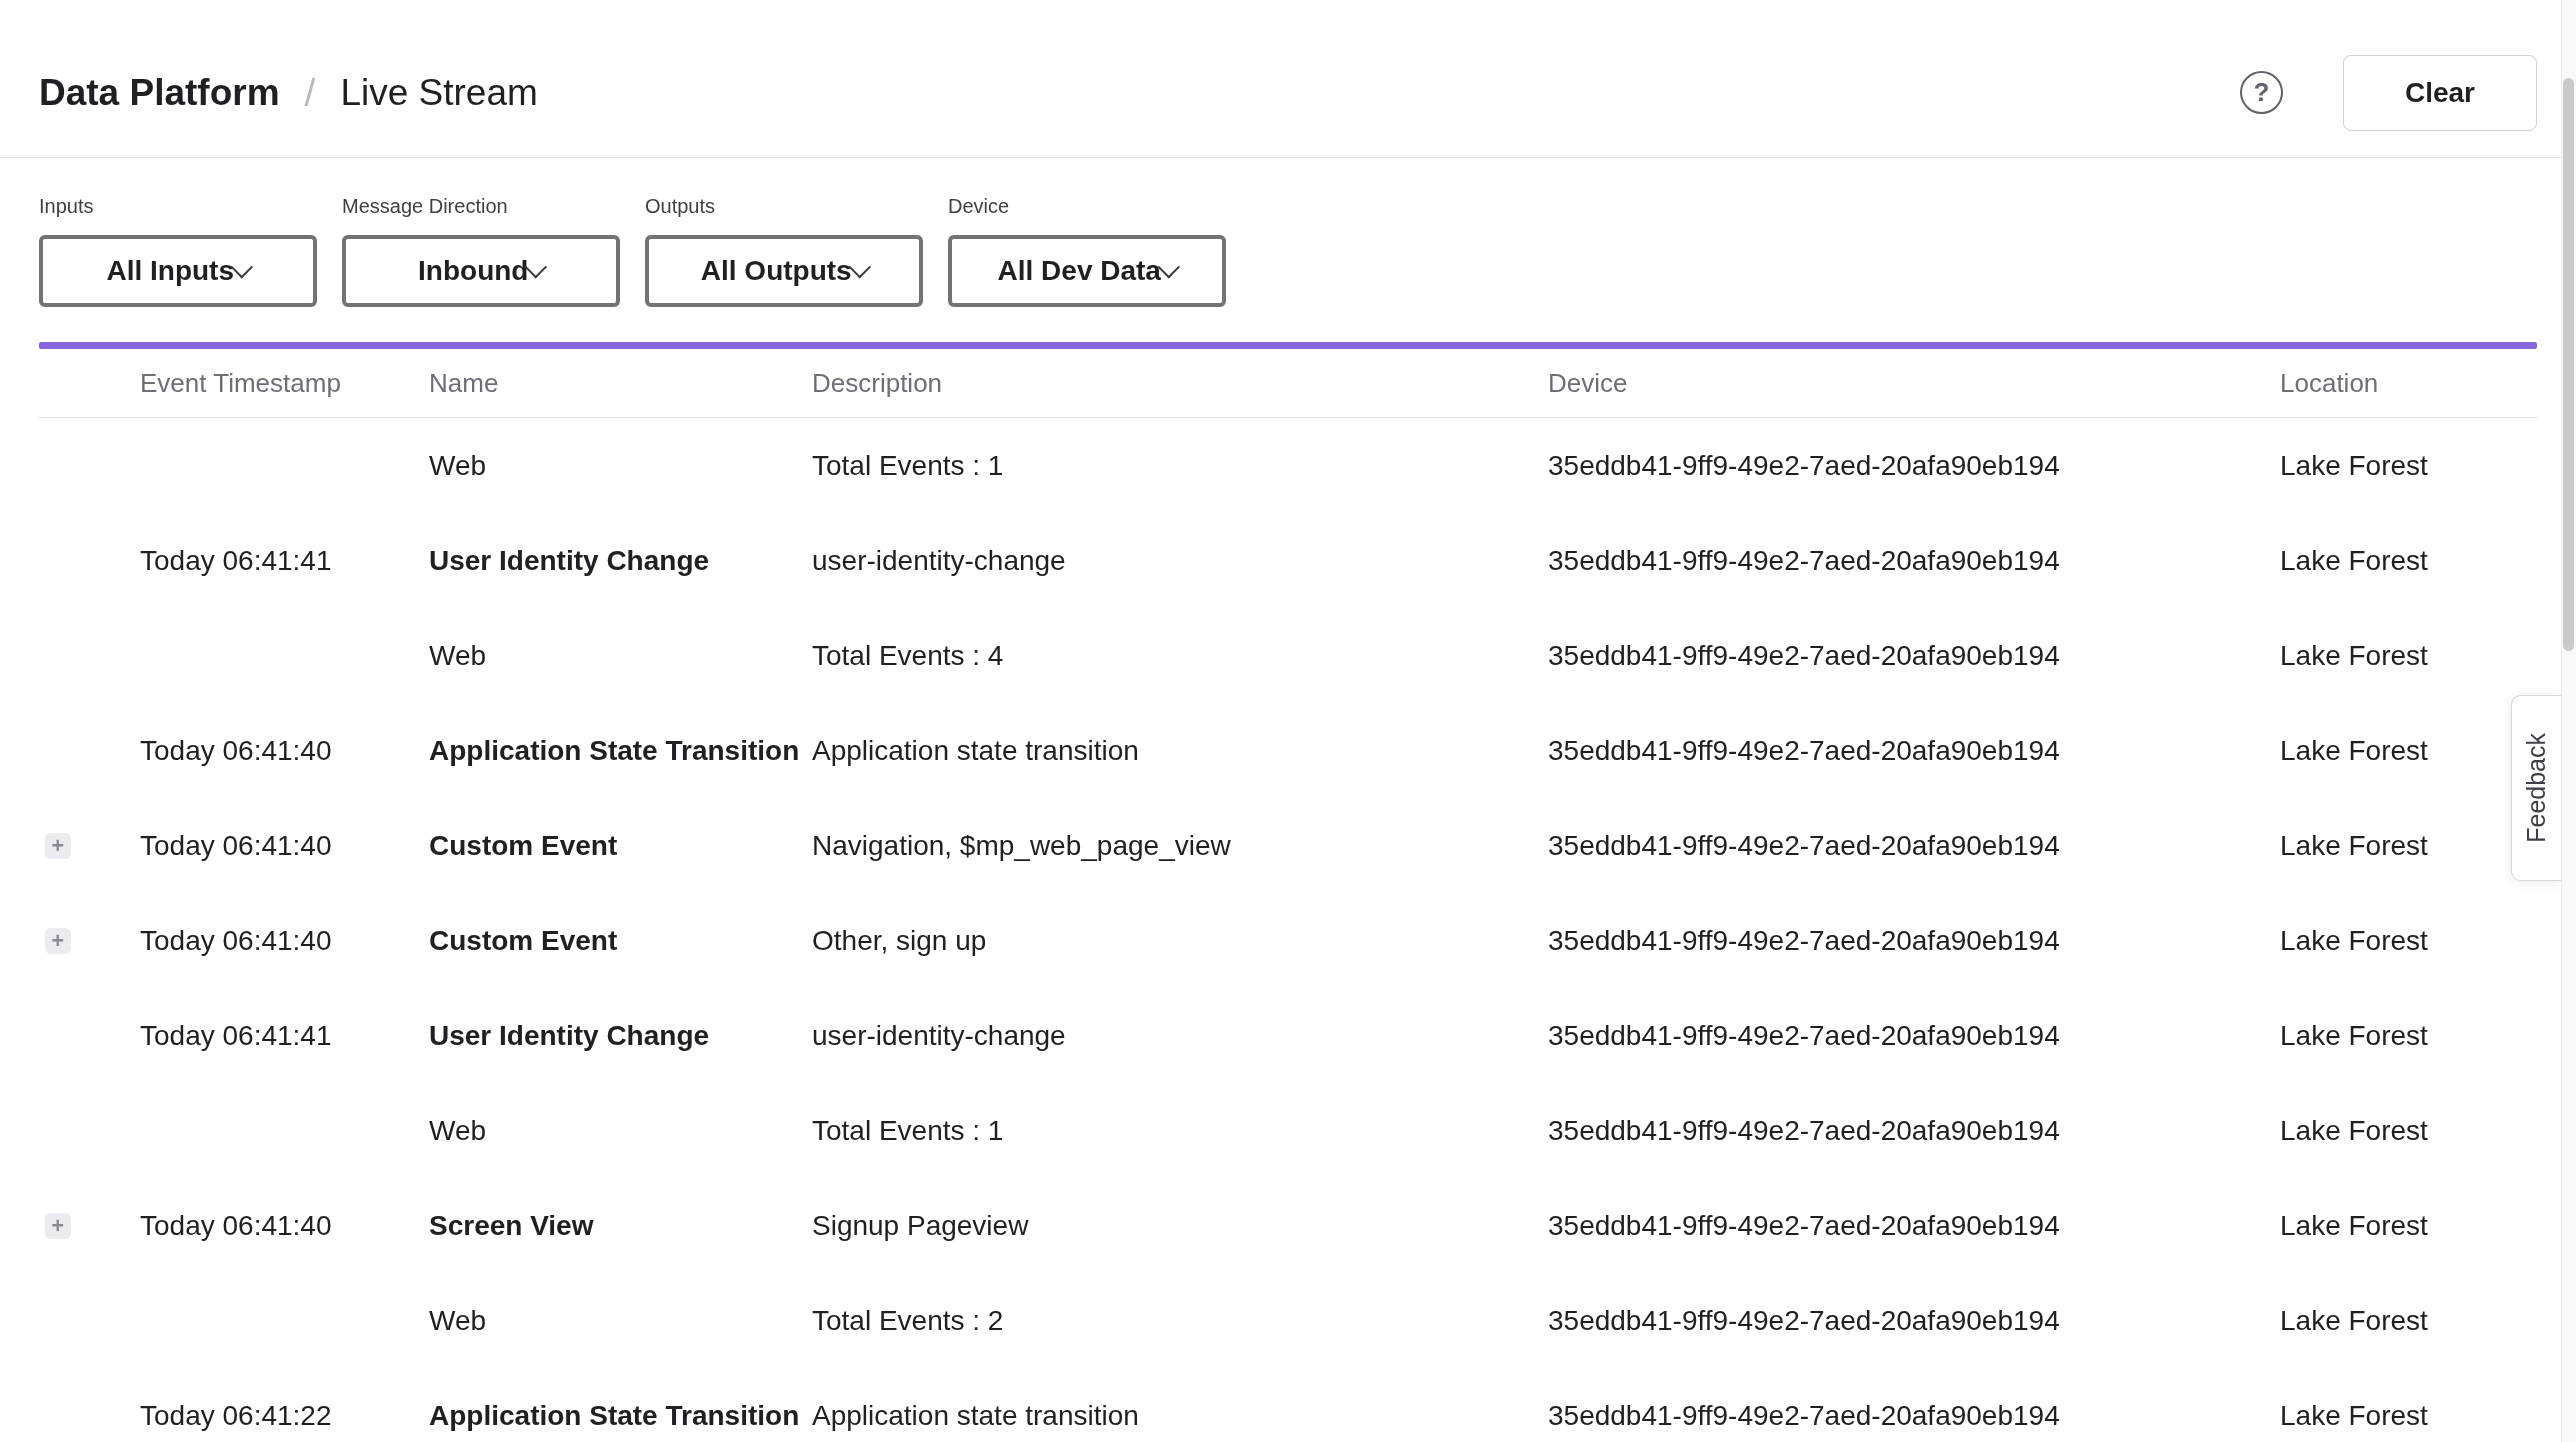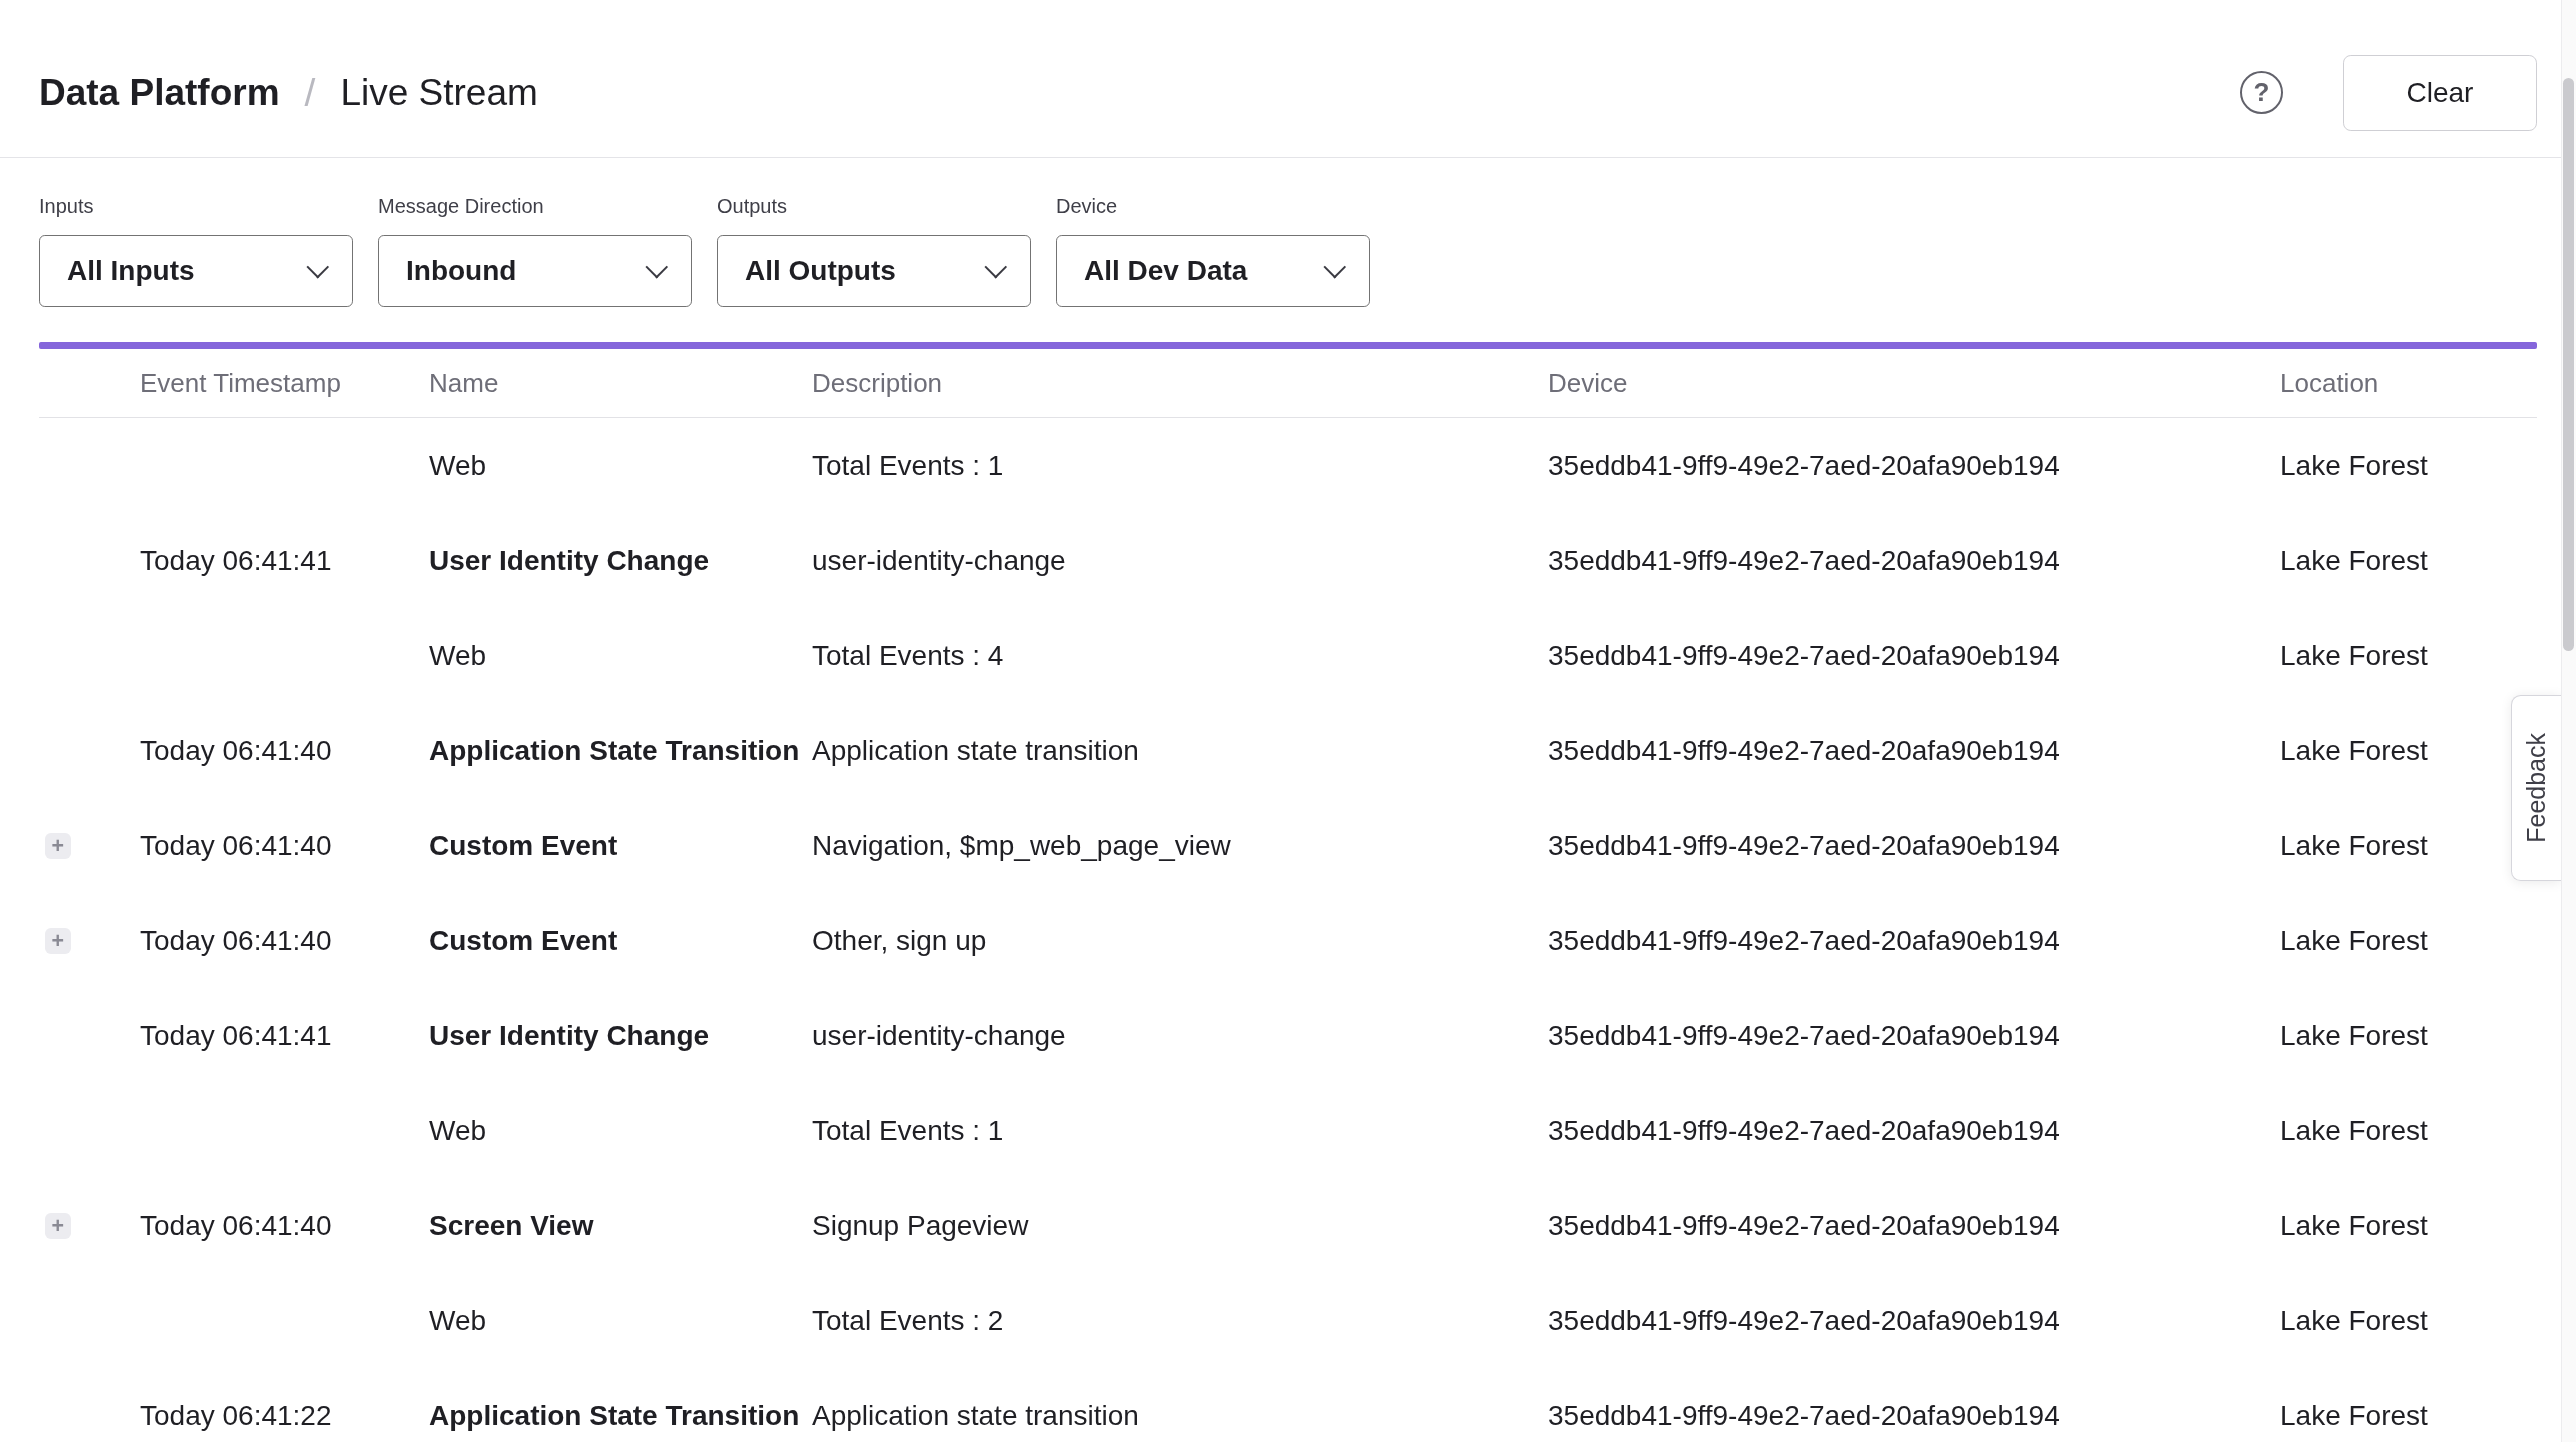--- a/index.html
+++ b/index.html
@@ -23,34 +23,34 @@
   .crumb-current { font-weight: 400; }
   .header-actions { display: flex; align-items: center; }
   .help {
     width: 43px; height: 43px; border: 2.9px solid #62626b; border-radius: 50%;
     display: flex; align-items: center; justify-content: center;
     font-size: 26px; font-weight: 700; color: #62626b; margin-right: 60px; cursor: pointer;
   }
   .btn {
     height: 76px; min-width: 194px; background: #fff;
     border: 1px solid #cfcfd4; border-radius: 7.8px;
-    font-family: inherit; font-size: 28px; font-weight: 400; color: #1f1f24;
+    font-family: inherit; font-size: 28px; font-weight: 700; color: #1f1f24;
     padding: 0 45px; cursor: pointer;
   }
   .btn + .btn { margin-left: 21.4px; }
   .btn-pause { display: inline-flex; align-items: center; justify-content: center; gap: 19.4px; }
   .pause-icon { display: inline-flex; gap: 6.8px; }
   .pause-icon i { display: block; width: 6.8px; height: 26px; background: #1f1f24; }
 
   
   .filters { display: flex; gap: 25px; padding: 37px 39px 0 39px; }
   .filter-label { display: block; font-size: 20px; color: #3f3f48; margin-bottom: 16.5px; }
   .select {
-    width: 314px; height: 72px; border: 1px solid #737373; border-radius: 5.8px;
-    display: flex; align-items: center; justify-content: space-between;
+    width: 278px; height: 72px; border: 4px solid #737373; border-radius: 5.8px;
+    display: flex; align-items: center; justify-content: center;
     padding: 0 27px; font-size: 28px; font-weight: 700; cursor: pointer; background:#fff;
   }
   .chev {
     width: 15.5px; height: 15.5px; margin-top: -7.8px;
     border-right: 2.9px solid #3a3a42; border-bottom: 2.9px solid #3a3a42;
     transform: rotate(45deg);
   }
 
   
   .accent-bar { height: 7.8px; margin: 35px 39px 0 39px; border-radius: 1.9px; background: #8566db; }

